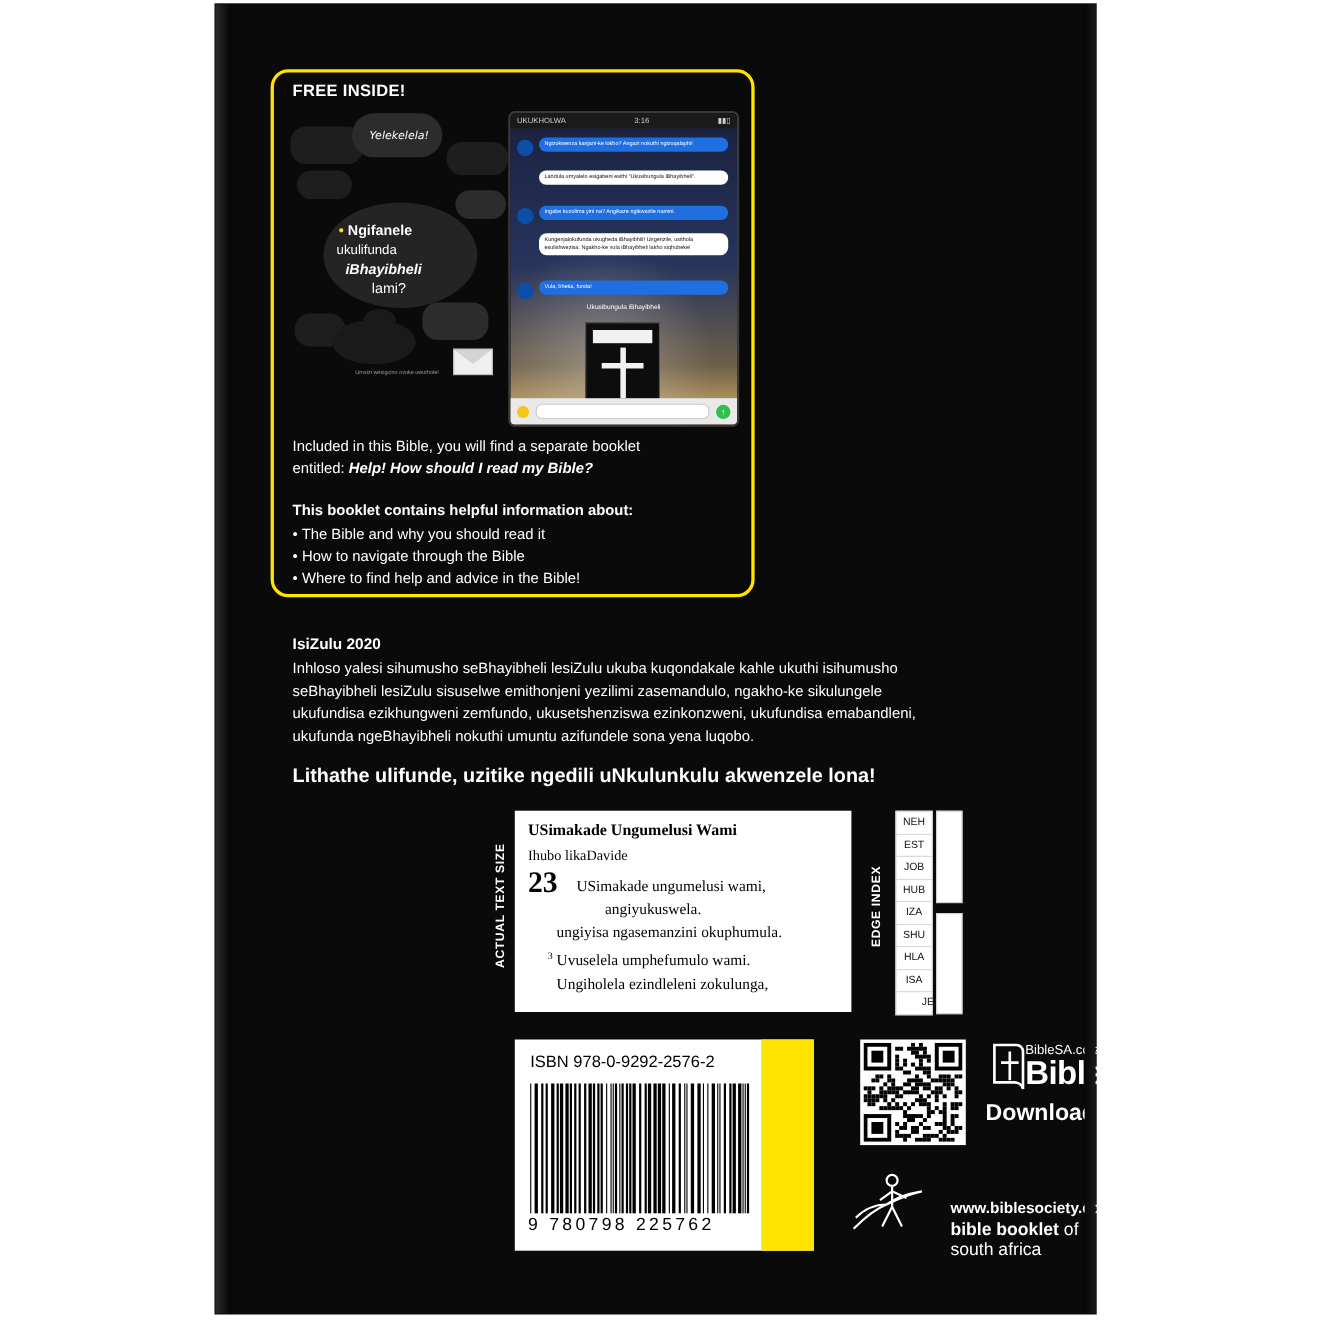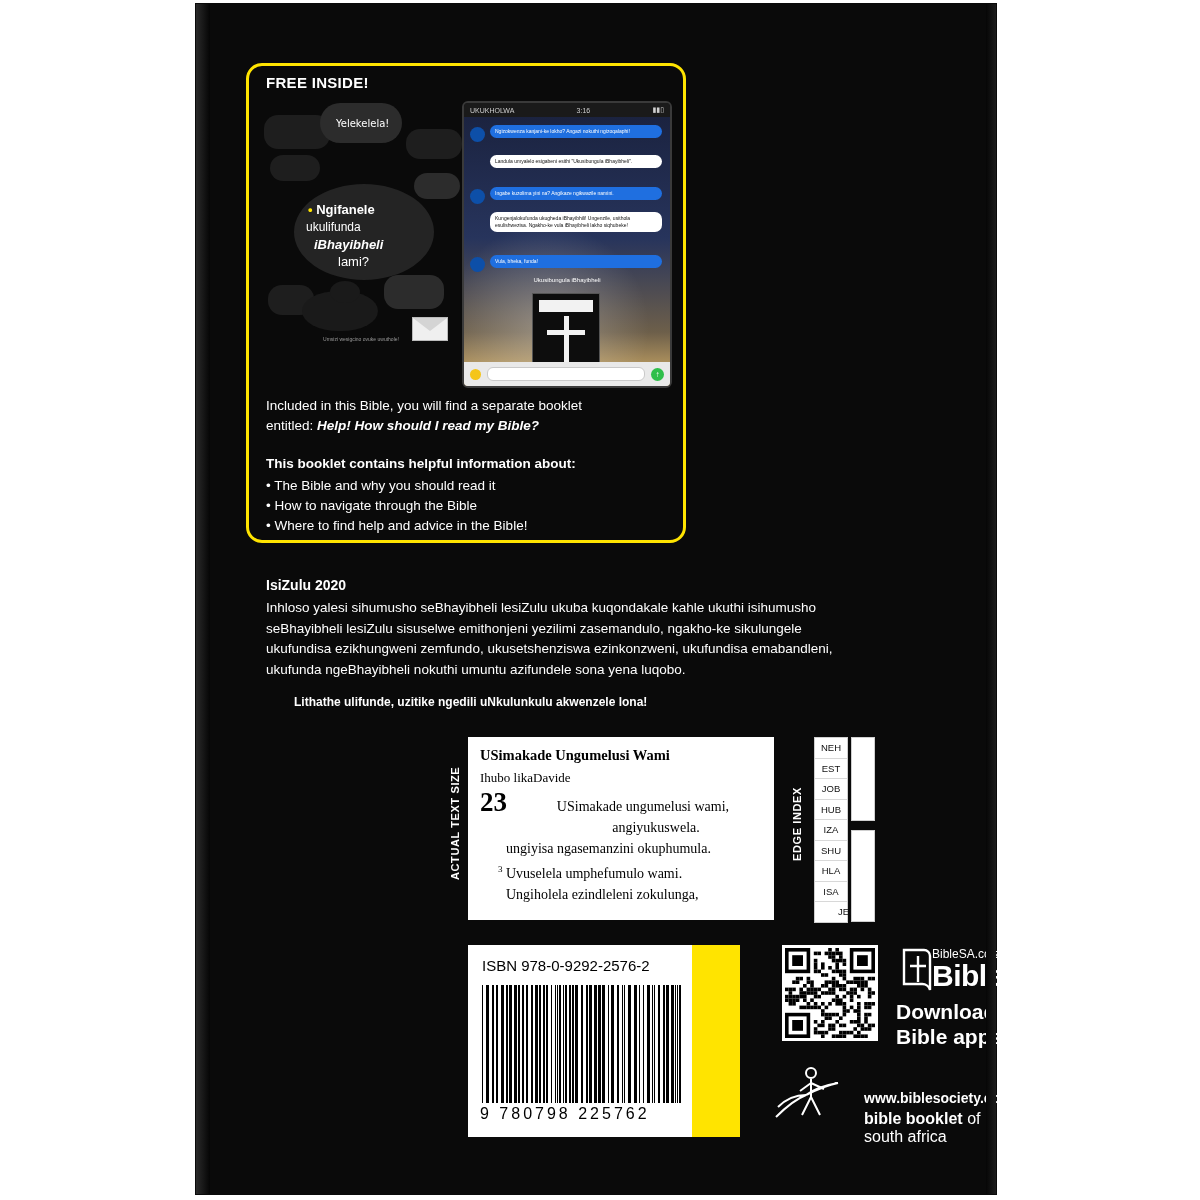--- a/index.html
+++ b/index.html
@@ -37,21 +37,21 @@
   .booklet-art{
     position:absolute;left:68px;top:95px;width:404px;height:285px;
   }
 
   
   .collage{position:absolute;left:0;top:0;width:200px;height:285px;}
   .bub{position:absolute;background:#1e1e1e;border-radius:14px;}
   .bub.light{background:#2c2c2c;}
   .bub-txt{
     position:absolute;color:#ffffff;font-family:"DejaVu Sans",sans-serif;
-    font-size:10px;
+    font-style:italic;font-size:10px;
   }
   .big-bub{
     position:absolute;left:30px;top:85px;width:140px;height:96px;
     background:#242424;border-radius:70px/48px;
   }
   .big-bub .l1{position:absolute;left:14px;top:18px;color:#fff;font-size:13px;font-weight:bold;}
   .big-bub .l2{position:absolute;left:12px;top:36px;color:#fff;font-size:12px;}
   .big-bub .l3{position:absolute;left:20px;top:53px;color:#fff;font-size:13px;font-weight:bold;font-style:italic;}
   .big-bub .l4{position:absolute;left:44px;top:70px;color:#fff;font-size:13px;}
   .cloud{
@@ -120,38 +120,38 @@
 
   
   .fp-text{position:absolute;left:70px;width:390px;color:#ffffff;font-size:13.5px;line-height:20px;}
   .fp-text em{font-style:italic;font-weight:bold;}
   .fp-head{position:absolute;left:70px;color:#ffffff;font-size:13.5px;font-weight:bold;}
   .fp-list{position:absolute;left:70px;color:#ffffff;font-size:13.5px;line-height:20px;}
 
   
   .desc-title{position:absolute;left:70px;top:573px;color:#fff;font-size:14px;font-weight:bold;}
   .desc-body{position:absolute;left:70px;top:594px;width:585px;color:#fff;font-size:13.5px;line-height:20.5px;}
-  .desc-call{position:absolute;left:70px;top:691px;width:600px;color:#fff;font-size:12px;font-weight:bold;margin-left:28px;}
+  .desc-call{position:absolute;left:70px;top:691px;width:600px;color:#fff;font-size:18px;font-weight:bold;}
 
   
   .ats-label{
     position:absolute;left:249px;top:724px;width:20px;height:190px;color:#fff;
     font-size:11px;font-weight:bold;letter-spacing:.6px;
     writing-mode:vertical-rl;transform:rotate(180deg);
     display:flex;align-items:center;justify-content:center;
   }
   .sample{
     position:absolute;left:272px;top:733px;width:306px;height:183px;background:#ffffff;
     color:#000;overflow:hidden;padding:10px 12px;box-sizing:border-box;
   }
   .sample h4{margin:0 0 6px 0;font-size:14.5px;font-family:"Liberation Serif",serif;font-weight:bold;}
   .sample .sub{font-size:13px;font-family:"Liberation Serif",serif;margin-bottom:10px;}
   .sample .versebox{position:relative;font-family:"Liberation Serif",serif;font-size:14px;line-height:21px;}
   .sample .chap{position:absolute;left:0;top:-4px;font-size:27px;font-weight:bold;}
-  .sample .v1{margin-left:44px;text-align:center;}
+  .sample .v1{margin-left:44px;}
   .sample .v1 .ind{display:block;margin-left:26px;}
   .sample .vn{font-size:9px;vertical-align:super;}
   .sample .vrow{margin-left:18px;}
 
   
   .ei-label{
     position:absolute;left:592px;top:730px;width:18px;height:180px;color:#fff;
     font-size:11px;font-weight:bold;letter-spacing:.6px;
     writing-mode:vertical-rl;transform:rotate(180deg);
     display:flex;align-items:center;justify-content:center;
@@ -617,21 +617,20 @@
     </div>
 
     <svg class="biblesa-logo" viewBox="0 0 60 52">
       <path d="M8 6 h20 a6 6 0 0 1 6 6 v34 a8 8 0 0 0 -8 -6 H8z" fill="none" stroke="#ffffff" stroke-width="2.4"></path>
       <path d="M22 12 v26 M14 22 h16" stroke="#ffffff" stroke-width="2.4"></path>
     </svg>
     <div class="sa-url">BibleSA.co.za</div>
     <div class="sa-name">BibleSA</div>
     <div class="sa-down">
       <div>Download our</div>
-      <div>Bible apps here.</div>
     </div>
 
     <svg class="bss-logo" viewBox="0 0 80 70">
       <path d="M10 58 C22 46 30 40 40 36 C30 36 20 40 12 48" fill="none" stroke="#ffffff" stroke-width="2"></path>
       <path d="M40 36 C52 30 62 26 72 24 C60 26 48 30 40 36" fill="none" stroke="#ffffff" stroke-width="2"></path>
       <circle cx="45" cy="14" r="5" fill="none" stroke="#ffffff" stroke-width="2"></circle>
       <path d="M45 20 L45 38 M45 24 L34 32 M45 24 L58 30 M45 38 L36 56 M45 38 L54 56" stroke="#ffffff" stroke-width="2" fill="none"></path>
     </svg>
     <div class="bss-url">www.biblesociety.co.za</div>
     <div class="bss-name">

